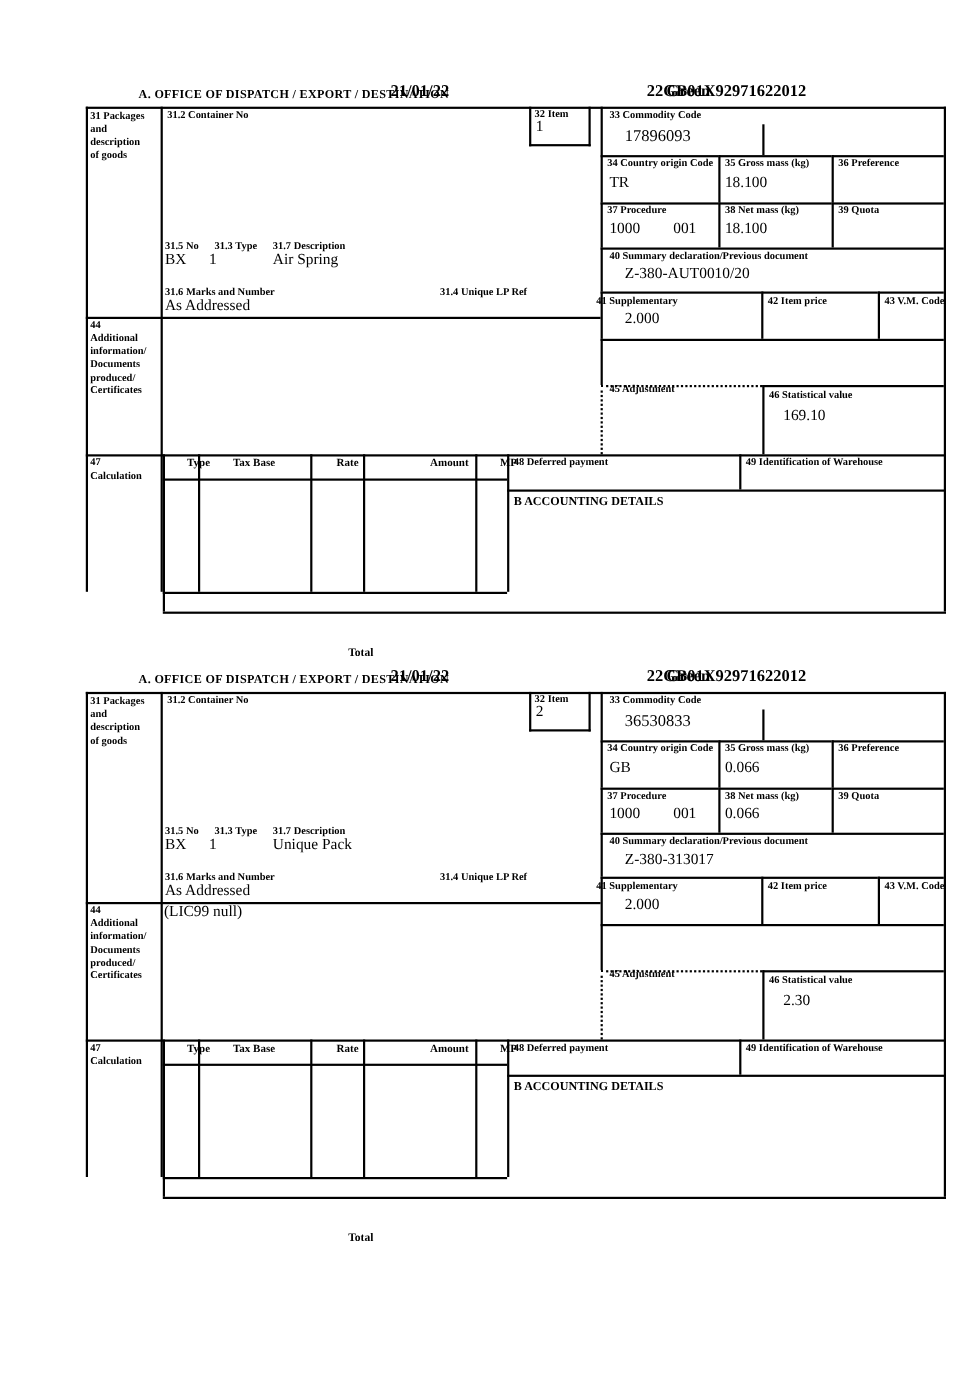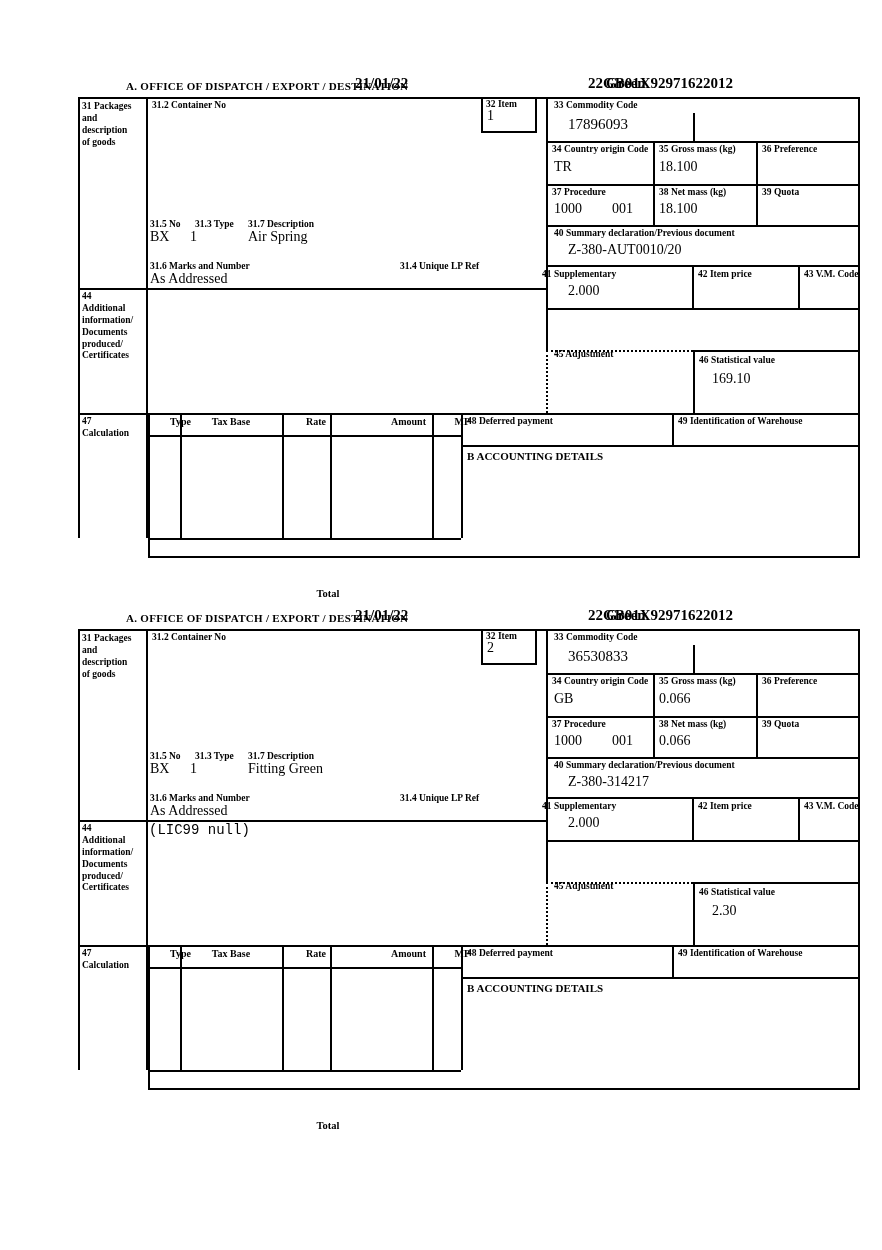--- a/index.html
+++ b/index.html
@@ -70,21 +70,21 @@
   .lbl39{left:684px;top:112px;}
   .lbl40{left:476px;top:153px;}  .val40{left:490px;top:167px;}
   .lbl41{left:464px;top:194px;}  .val41{left:490px;top:208px;}
   .lbl42{left:620px;top:194px;}  .lbl43{left:726px;top:194px;}
   .lbl45{left:476px;top:237px;margin-top:37px;}
   .lbl46{left:621px;top:280px;}  .val46{left:634px;top:296px;}
   .lbl315{left:72px;top:144px;}  .lbl313{left:117px;top:144px;} .lbl317{left:170px;top:144px;}
   .val315{left:72px;top:154px;}  .val313{left:112px;top:154px;} .val317{left:170px;top:154px;}
   .lbl316{left:72px;top:186px;}  .lbl314{left:322px;top:186px;}
   .val316{left:72px;top:196px;}
-  .val44{left:71px;top:215px;font-family:Liberation Mono, monospace;}
+  .val44{left:71px;top:215px;}
   .th{top:341px;font:bold 10px/1.2 "Liberation Serif", serif;}
   .th-type{left:72px;width:28px;text-align:center;padding-left:20px;}
   .th-taxbase{left:104px;width:98px;text-align:center;}
   .th-rate{left:204px;width:44px;text-align:right;}
   .th-amount{left:254px;width:94px;text-align:right;}
   .th-mp{left:354px;width:28px;text-align:right;margin-left:10px;}
   .lbl48{left:389px;top:341px;}
   .lbl49{left:600px;top:341px;}
   .lblacct{left:389px;top:375px;}
   .lbltotal{left:100px;top:465px;width:300px;text-align:center;font:bold 10.5px/1.2 "Liberation Serif", serif;margin-top:48px;}
@@ -258,35 +258,35 @@
   <div class="lbl lbl35">35 Gross mass (kg)</div>
   <div class="val val35">0.066</div>
   <div class="lbl lbl36">36 Preference</div>
   <div class="lbl lbl37">37 Procedure</div>
   <div class="val val37a">1000</div>
   <div class="val val37b">001</div>
   <div class="lbl lbl38">38 Net mass (kg)</div>
   <div class="val val38">0.066</div>
   <div class="lbl lbl39">39 Quota</div>
   <div class="lbl lbl40">40 Summary declaration/Previous document</div>
-  <div class="val val40">Z-380-314217</div>
+  <div class="val val40">Z-380-313017</div>
   <div class="lbl lbl41">41 Supplementary</div>
   <div class="val val41">2.000</div>
   <div class="lbl lbl42">42 Item price</div>
   <div class="lbl lbl43">43 V.M. Code</div>
   <div class="lbl lbl45">45 Adjustment</div>
   <div class="lbl lbl46">46 Statistical value</div>
   <div class="val val46">2.30</div>
 
   <div class="lbl lbl315">31.5 No</div>
   <div class="lbl lbl313">31.3 Type</div>
   <div class="lbl lbl317">31.7 Description</div>
   <div class="val val315">BX</div>
   <div class="val val313">1</div>
-  <div class="val val317">Fitting Green</div>
+  <div class="val val317">Unique Pack</div>
   <div class="lbl lbl316">31.6 Marks and Number</div>
   <div class="lbl lbl314">31.4 Unique LP Ref</div>
   <div class="val val316">As Addressed</div>
   <div class="val val44">(LIC99 null)</div>
 
   <div class="th th-type">Type</div>
   <div class="th th-taxbase">Tax Base</div>
   <div class="th th-rate">Rate</div>
   <div class="th th-amount">Amount</div>
   <div class="th th-mp">MP</div>

